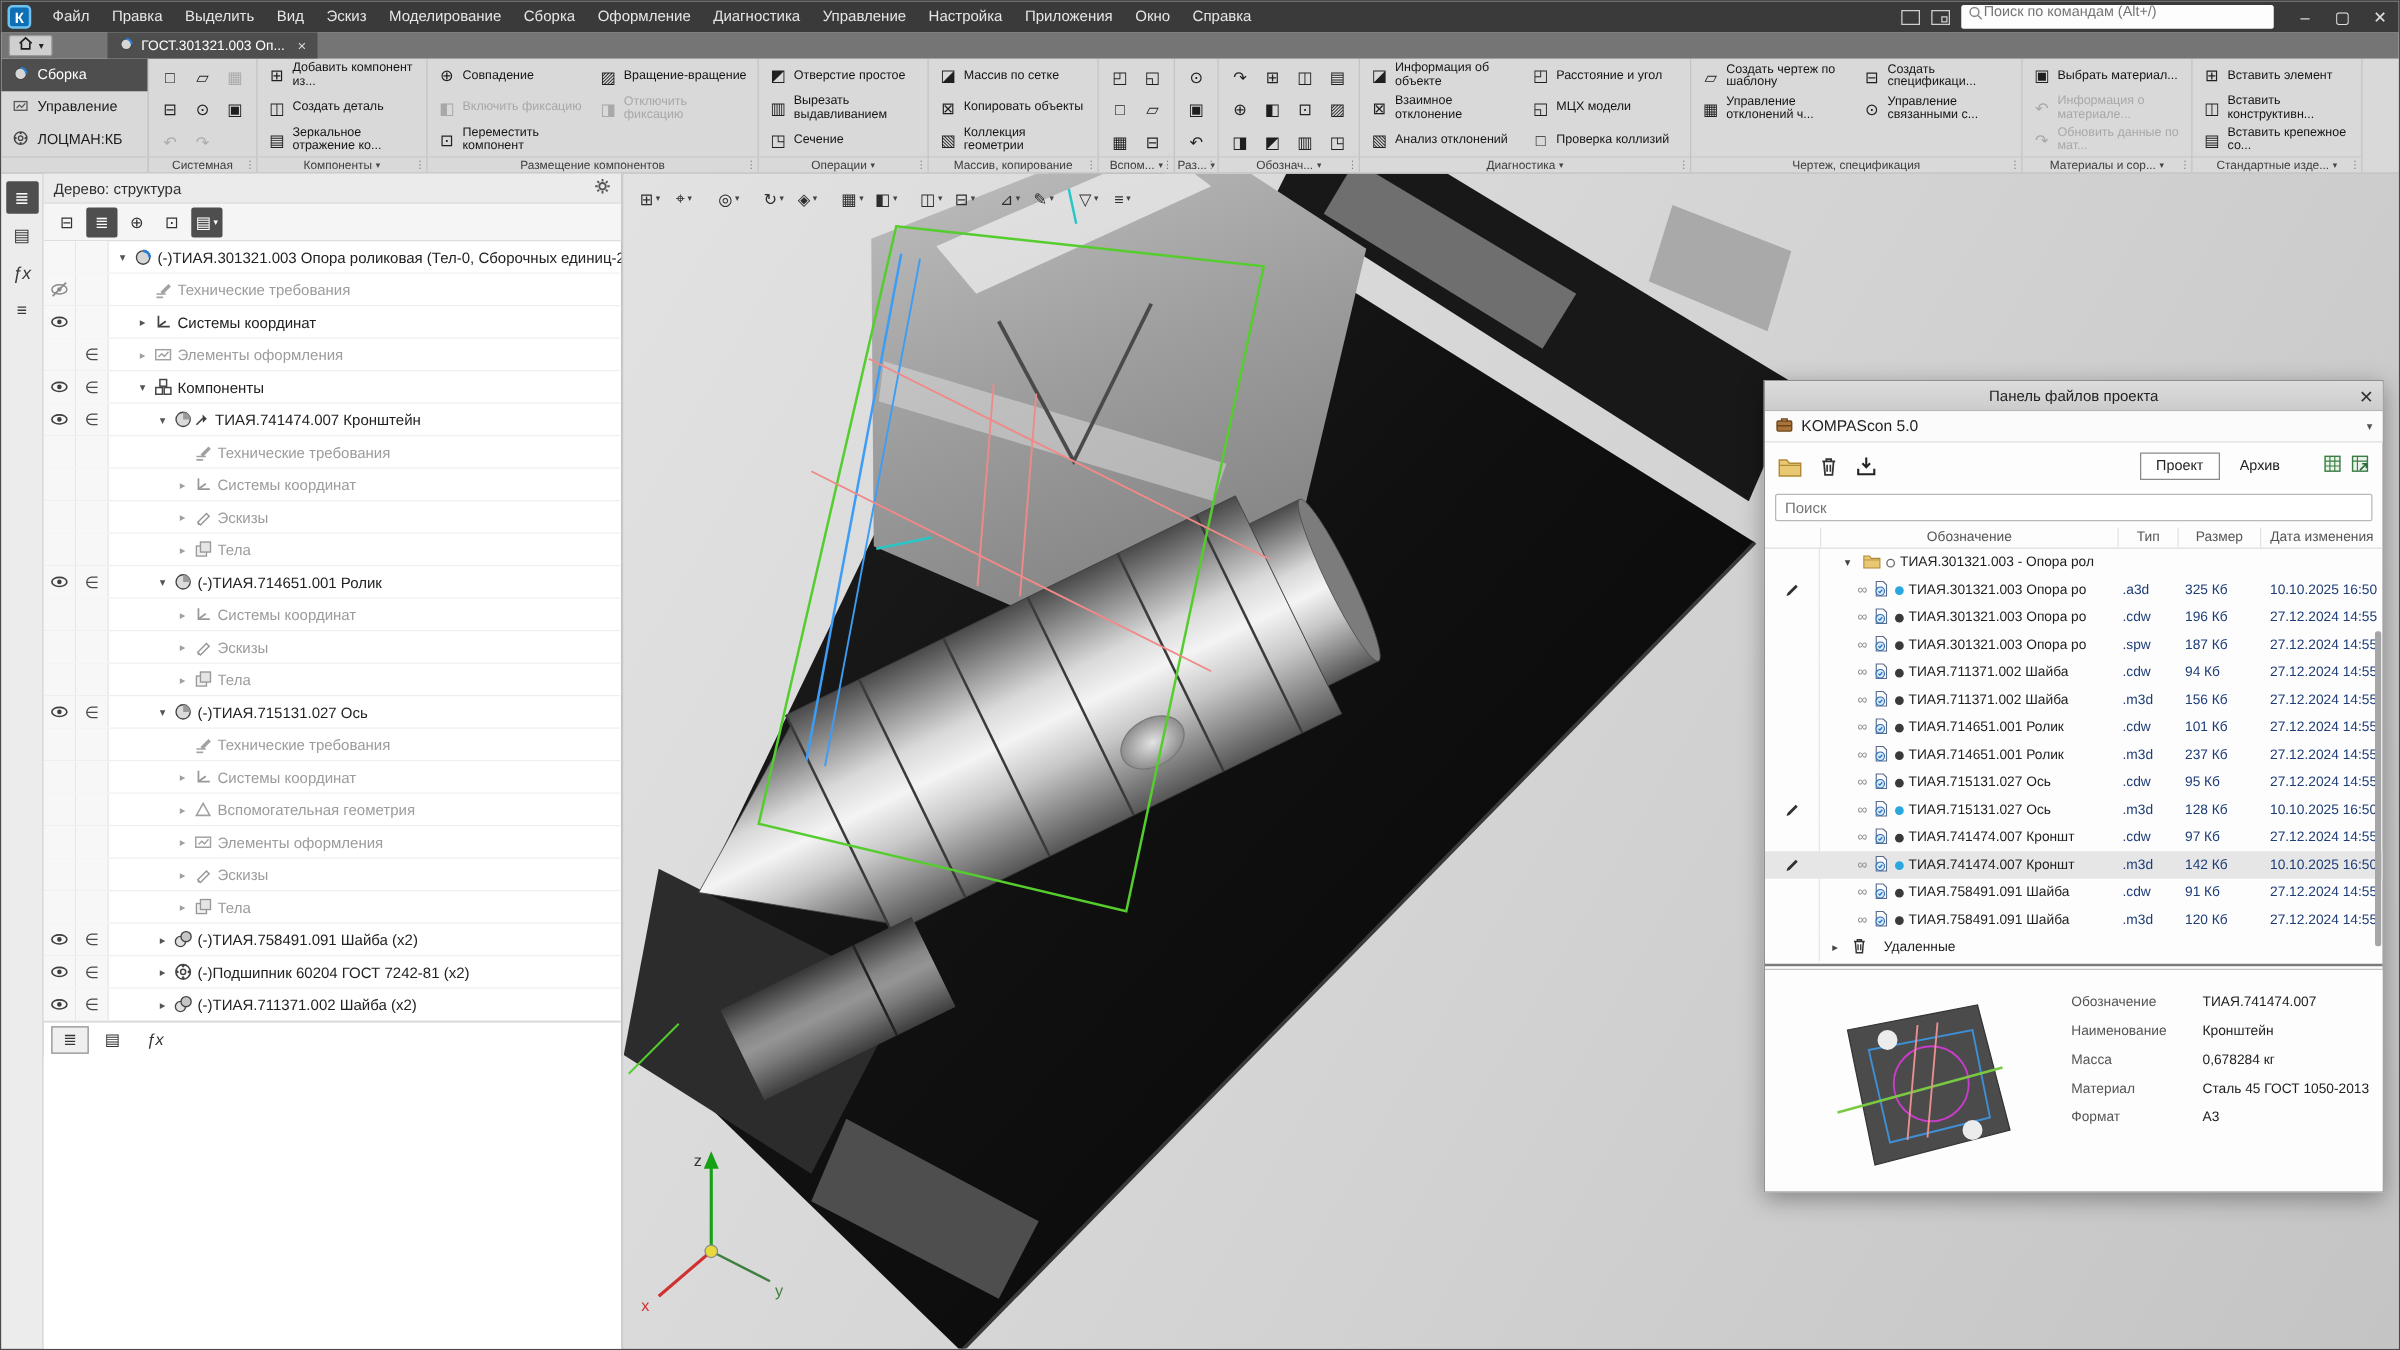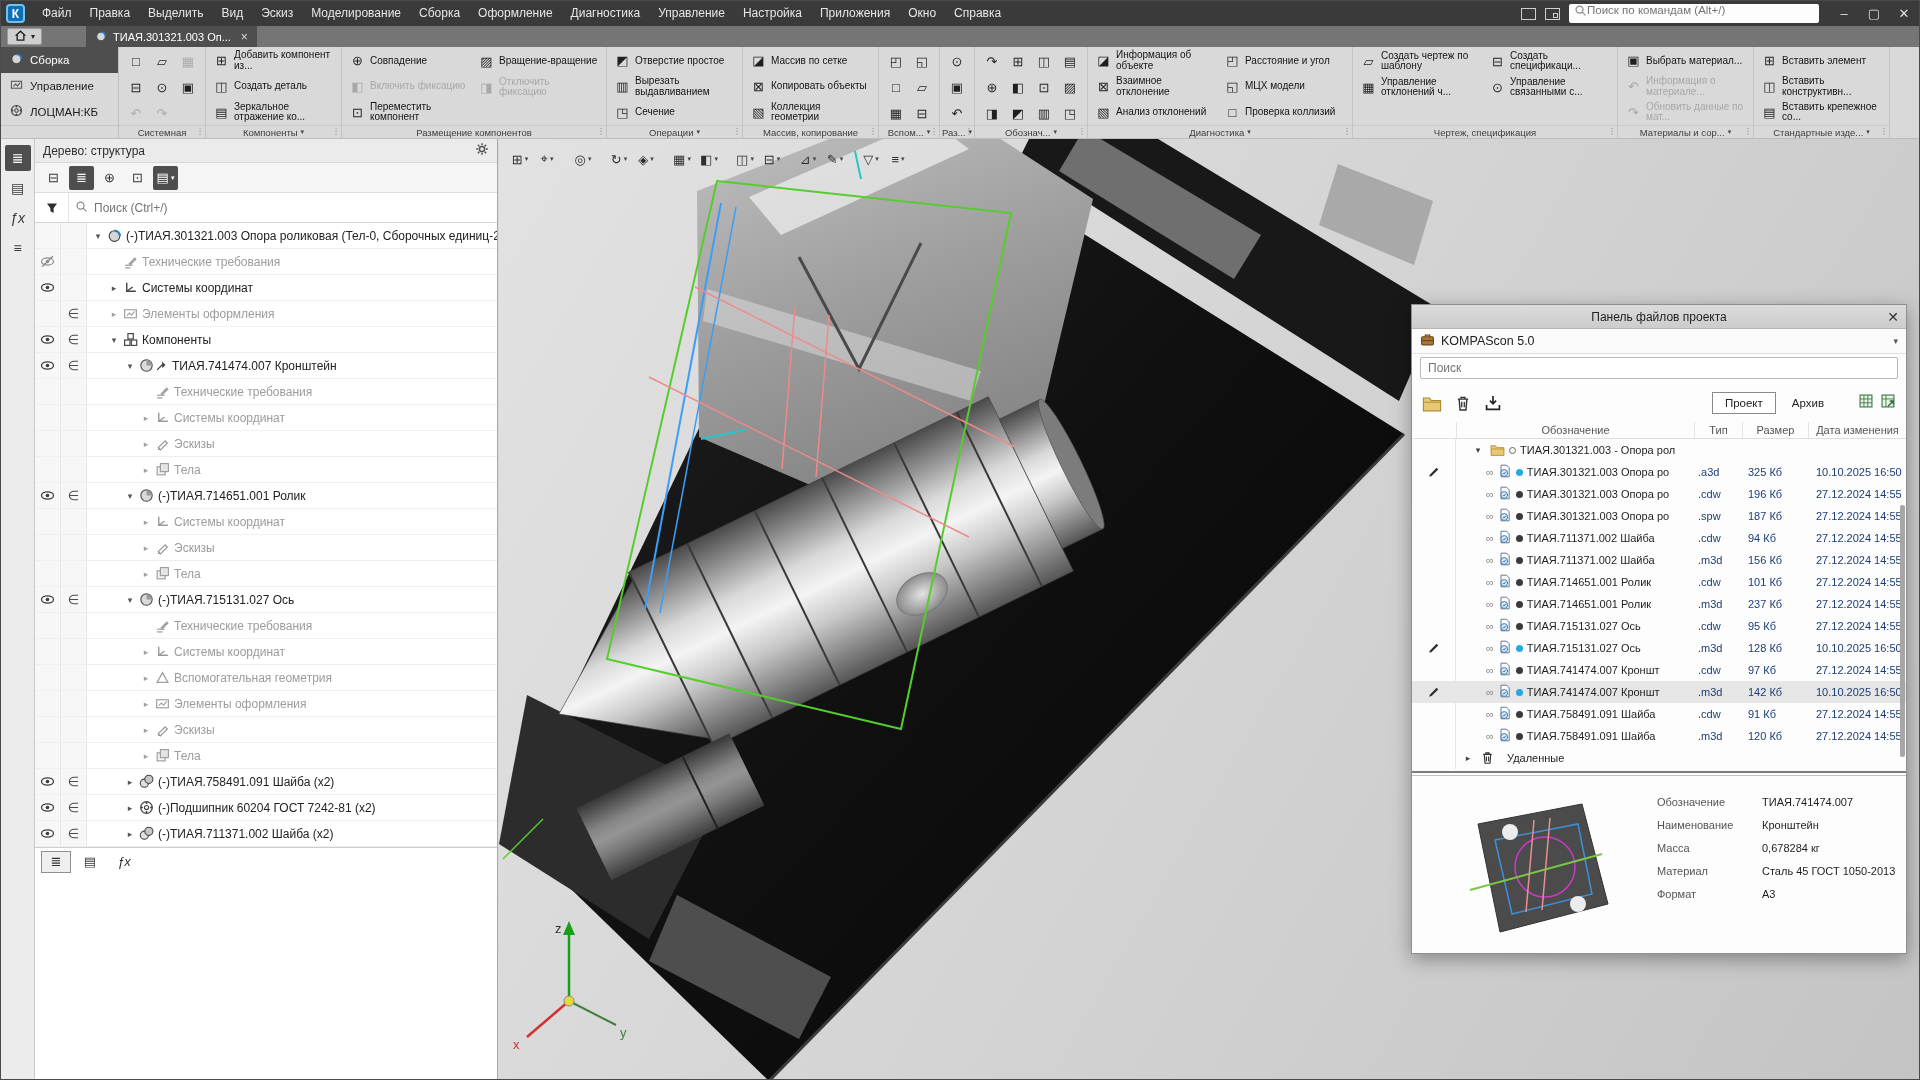--- a/index.html
+++ b/index.html
@@ -192,21 +192,21 @@
             <path d="M1.8 7.2 L7 2.4 L12.2 7.2" fill="none" stroke="#1d1d1d" stroke-width="1.4"></path>
             <path d="M3.4 6.4 V12 H10.6 V6.4" fill="none" stroke="#1d1d1d" stroke-width="1.4"></path>
           </svg></span>
       <span class="caret">▾</span>
     </div>
     <div id="doc-tab">
       <span id="tab-doc-icon"><svg viewBox="0 0 14 14" width="12" height="12" aria-hidden="true">
             <circle cx="7" cy="7.5" r="5" fill="#d6d6d6" stroke="#444"></circle>
             <path d="M7 2.5 A5 5 0 0 1 12 7.5" fill="none" stroke="#2a7fd4" stroke-width="2"></path>
           </svg></span>
-      <span>ТИАЯ.301321.003 Оп...</span>
+      <span>ГОСТ.301321.003 Оп...</span>
       <span class="tab-close">×</span>
     </div>
   </div>
 
   <div id="ribbon">
     <div id="ribbon-nav">
         <div class="nav-item active">
           <span class="nico"><svg viewBox="0 0 14 14" width="13" height="13" aria-hidden="true">
               <circle cx="7" cy="7.5" r="5" fill="#d6d6d6" stroke="#444"></circle>
               <path d="M7 2.5 A5 5 0 0 1 12 7.5" fill="none" stroke="#2a7fd4" stroke-width="2"></path>
@@ -605,32 +605,20 @@
             </g>
           </svg></span>
     </div>
     <div id="tree-toolbar">
       <div class="ttool">⊟</div>
       <div class="ttool active">≣</div>
       <div class="ttool">⊕</div>
       <div class="ttool">⊡</div>
       <div class="ttool active">▤<span class="tcaret">▾</span></div>
     </div>
-    <div id="tree-search">
-      <div id="tree-filter-cell">
-          <svg viewBox="0 0 14 14" width="14" height="14" aria-hidden="true">
-            <path d="M2 2.5 H12 L8.6 7.2 V12 L5.4 10.2 V7.2 Z" fill="#2f2f2f"></path>
-          </svg>
-        </div>
-      <span id="tree-mag-slot" style="margin-left:6px;"><svg viewBox="0 0 14 14" width="13" height="13" aria-hidden="true">
-            <circle cx="6" cy="6" r="3.8" fill="none" stroke="#8a8a8a" stroke-width="1.3"></circle>
-            <line x1="8.8" y1="8.8" x2="12.3" y2="12.3" stroke="#8a8a8a" stroke-width="1.3"></line>
-          </svg></span>
-      <input placeholder="Поиск (Ctrl+/)" style="">
-    </div>
     <div id="tree-rows">
         <div class="trow">
           <div class="tcell"></div>
           <div class="tcell in"></div>
           <span class="tindent" style="width:4px"></span>
           <span class="texp">▾</span>
           <span class="ticon">
             <svg viewBox="0 0 14 14" width="15" height="15" aria-hidden="true">
               <circle cx="7" cy="7.5" r="5" fill="#d6d6d6" stroke="#444"></circle>
               <path d="M7 2.5 A5 5 0 0 1 12 7.5" fill="none" stroke="#2a7fd4" stroke-width="2"></path>
@@ -1171,23 +1159,20 @@
     </div>
     <div id="fp-app">
       <span id="fp-briefcase-slot"><svg viewBox="0 0 14 14" width="15" height="15" aria-hidden="true">
             <rect x="1.5" y="4.5" width="11" height="7.5" rx="1" fill="#a8743c" stroke="#6d4516"></rect>
             <path d="M5 4.5 V3 H9 V4.5" fill="none" stroke="#6d4516" stroke-width="1.2"></path>
             <line x1="1.5" y1="8" x2="12.5" y2="8" stroke="#6d4516"></line>
           </svg></span>
       <span>KOMPAScon 5.0</span>
       <span class="caret">▾</span>
     </div>
-    <div id="fp-search">
-      <input placeholder="Поиск" style="">
-    </div>
     <div id="fp-toolbar">
       <span class="fp-tool" id="fp-folder-slot">
           <svg viewBox="0 0 14 14" width="20" height="20" aria-hidden="true">
             <path d="M1 3.5 h4.2 l1.4 1.8 H13 v7.2 H1 Z" fill="#e9c873" stroke="#b08a35" stroke-width="0.8"></path>
             <path d="M1 6.5 H13" stroke="#b08a35" stroke-width="0.6"></path>
           </svg>
         </span>
       <span class="fp-tool" id="fp-trash-slot">
           <svg viewBox="0 0 14 14" width="18" height="18" aria-hidden="true">
             <path d="M3 4 H11 M5.5 4 V2.6 H8.5 V4 M4 4 L4.7 12.4 H9.3 L10 4" fill="none" stroke="#333" stroke-width="1.1"></path>
@@ -1208,20 +1193,23 @@
         <span id="fp-x1"><svg viewBox="0 0 14 14" width="16" height="16" aria-hidden="true">
               <rect x="1.8" y="1.8" width="10.4" height="10.4" fill="#eaf4ea" stroke="#3c7d46"></rect>
               <path d="M1.8 5.2 H12.2 M1.8 8.6 H12.2 M5.2 1.8 V12.2 M8.6 1.8 V12.2" stroke="#3c7d46" stroke-width="0.8"></path>
             </svg></span>
         <span id="fp-x2"><svg viewBox="0 0 14 14" width="16" height="16" aria-hidden="true">
               <rect x="1.8" y="1.8" width="10.4" height="10.4" fill="#eaf4ea" stroke="#3c7d46"></rect>
               <path d="M1.8 5.2 H12.2 M5.2 1.8 V12.2" stroke="#3c7d46" stroke-width="0.8"></path>
               <path d="M7 11.5 L11.5 7 M11.5 10 V7 H8.5" stroke="#2f6b39" stroke-width="1.2" fill="none"></path>
             </svg></span>
       </div>
+    </div>
+    <div id="fp-search">
+      <input placeholder="Поиск" style="">
     </div>
     <div id="fp-header">
       <div class="fh gut"></div>
       <div class="fh name">Обозначение</div>
       <div class="fh type">Тип</div>
       <div class="fh size">Размер</div>
       <div class="fh date">Дата изменения</div>
     </div>
     <div id="fp-rows">
         <div class="frow">

